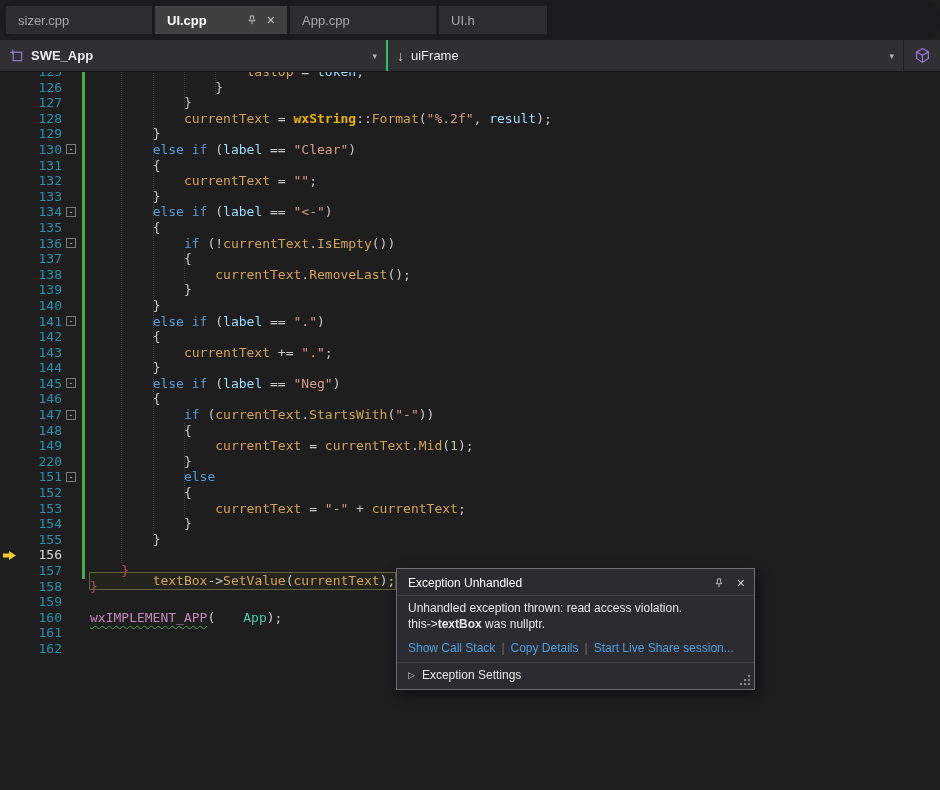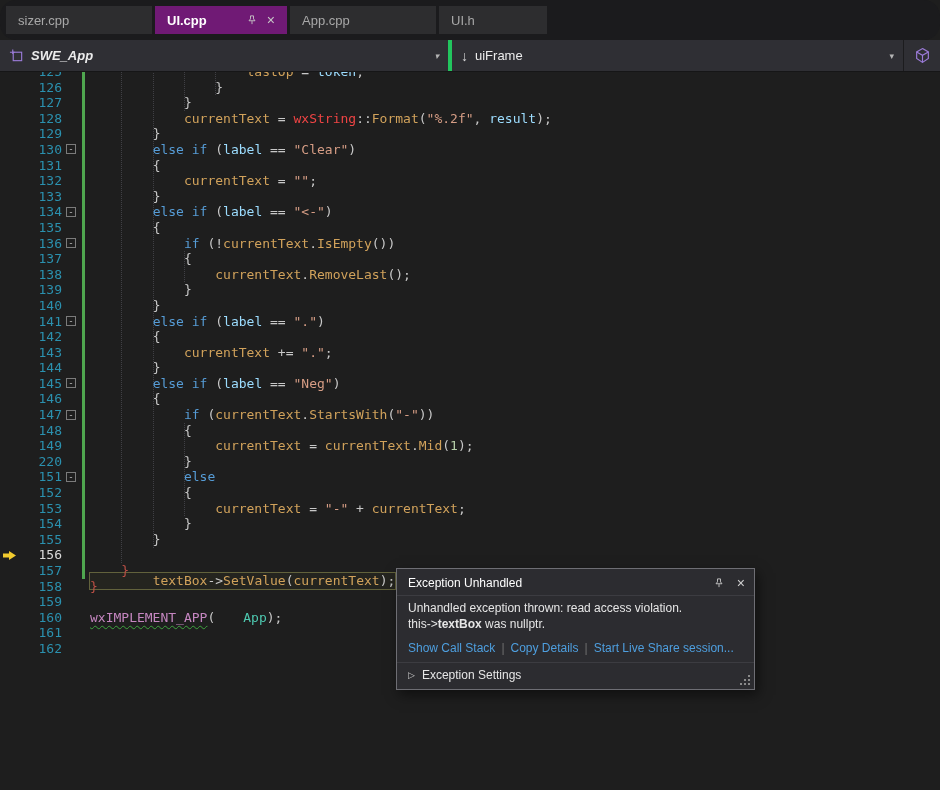--- a/index.html
+++ b/index.html
@@ -9,30 +9,30 @@
   
   .tabstrip{position:absolute;top:0;left:0;right:0;height:40px;background:#1b1b1d;
             display:flex;align-items:flex-start;padding:6px 0 0 6px;box-sizing:border-box;border-radius:16px;}
   .tab{height:28px;display:flex;align-items:center;background:#2d2d2f;color:#a8a8a8;
        font-size:13px;padding:0 12px;margin-right:3px;box-sizing:border-box;cursor:default;}
   .tab:nth-child(1){width:146px;}
   .tab:nth-child(2){width:132px;}
   .tab:nth-child(3){width:146px;}
   .tab:nth-child(4){width:108px;}
   .tab:nth-child(5){width:120px;}
-  .tab.active{background:#701a75;color:#ffffff;font-weight:bold;}
+  .tab.active{background:#404040;color:#ffffff;font-weight:bold;}
   .tab-label{white-space:nowrap;overflow:hidden;}
   .tab-pin{margin-left:auto;display:flex;align-items:center;}
   .tab-close{margin-left:9px;color:#c8c8c8;font-size:14px;line-height:14px;font-weight:normal;}
 
   
   .navbar{position:absolute;top:40px;left:0;right:0;height:32px;background:#2f2f34;
           display:flex;align-items:stretch;border-bottom:1px solid #161617;box-sizing:border-box;}
   .combo{display:flex;align-items:center;padding:0 9px;box-sizing:border-box;}
-  .combo-project{width:452px;border-right:4px solid #22c55e;font-style:italic;}
+  .combo-project{width:388px;border-right:2px solid #22c55e;}
   .combo-member{flex:1;border-right:1px solid #1c1c1e;}
   .proj-icon{display:flex;margin-right:7px;}
   .combo-text{color:#ececec;font-size:13px;}
   .strong{font-weight:bold;}
   .down-arrow{color:#d4d4d4;font-size:14px;margin-right:7px;}
   .chev{margin-left:auto;color:#b4b4b4;font-size:9px;}
   .nav-cube{width:36px;display:flex;align-items:center;justify-content:center;}
 
   
   .editor{position:absolute;top:72px;left:0;right:0;bottom:0;background:#1e1e1e;overflow:hidden;}
@@ -57,21 +57,21 @@
   .inner{display:inline-block;}
   .curbox{outline:1px solid #62623c;background:rgba(125,125,60,0.07);margin-top:26px;}
   .errbadge{display:inline-block;width:13px;height:13px;border-radius:50%;background:#DE4940;
             color:#fff;font:bold 9px/13px "Liberation Sans",sans-serif;text-align:center;
             margin-left:9px;vertical-align:-2px;}
   .tk-k{color:#569CD6;}
   .tk-p{color:#c8c8c8;}
   .tk-s{color:#D69D85;}
   .tk-m{color:#D1A25B;}
   .tk-v{color:#9CDCFE;}
-  .tk-c{color:#ef4444;}
+  .tk-c{color:#eab308;font-weight:bold;}
   .tk-t{color:#4EC9B0;margin-left:28px;}
   .tk-n{color:#B5CEA8;}
   .tk-e{color:#BE5046;}
   .tk-g{color:#C586C0;text-decoration:underline;text-decoration-style:wavy;
         text-decoration-color:#3FA33F;text-underline-offset:3px;text-decoration-thickness:1px;}
 
   
   .popup{position:absolute;left:396px;top:496px;width:357px;background:#2c2c30;
          border:1px solid #6e6e74;box-shadow:3px 5px 12px rgba(0,0,0,.5);z-index:5;
          color:#e6e6e6;font-size:12px;}

